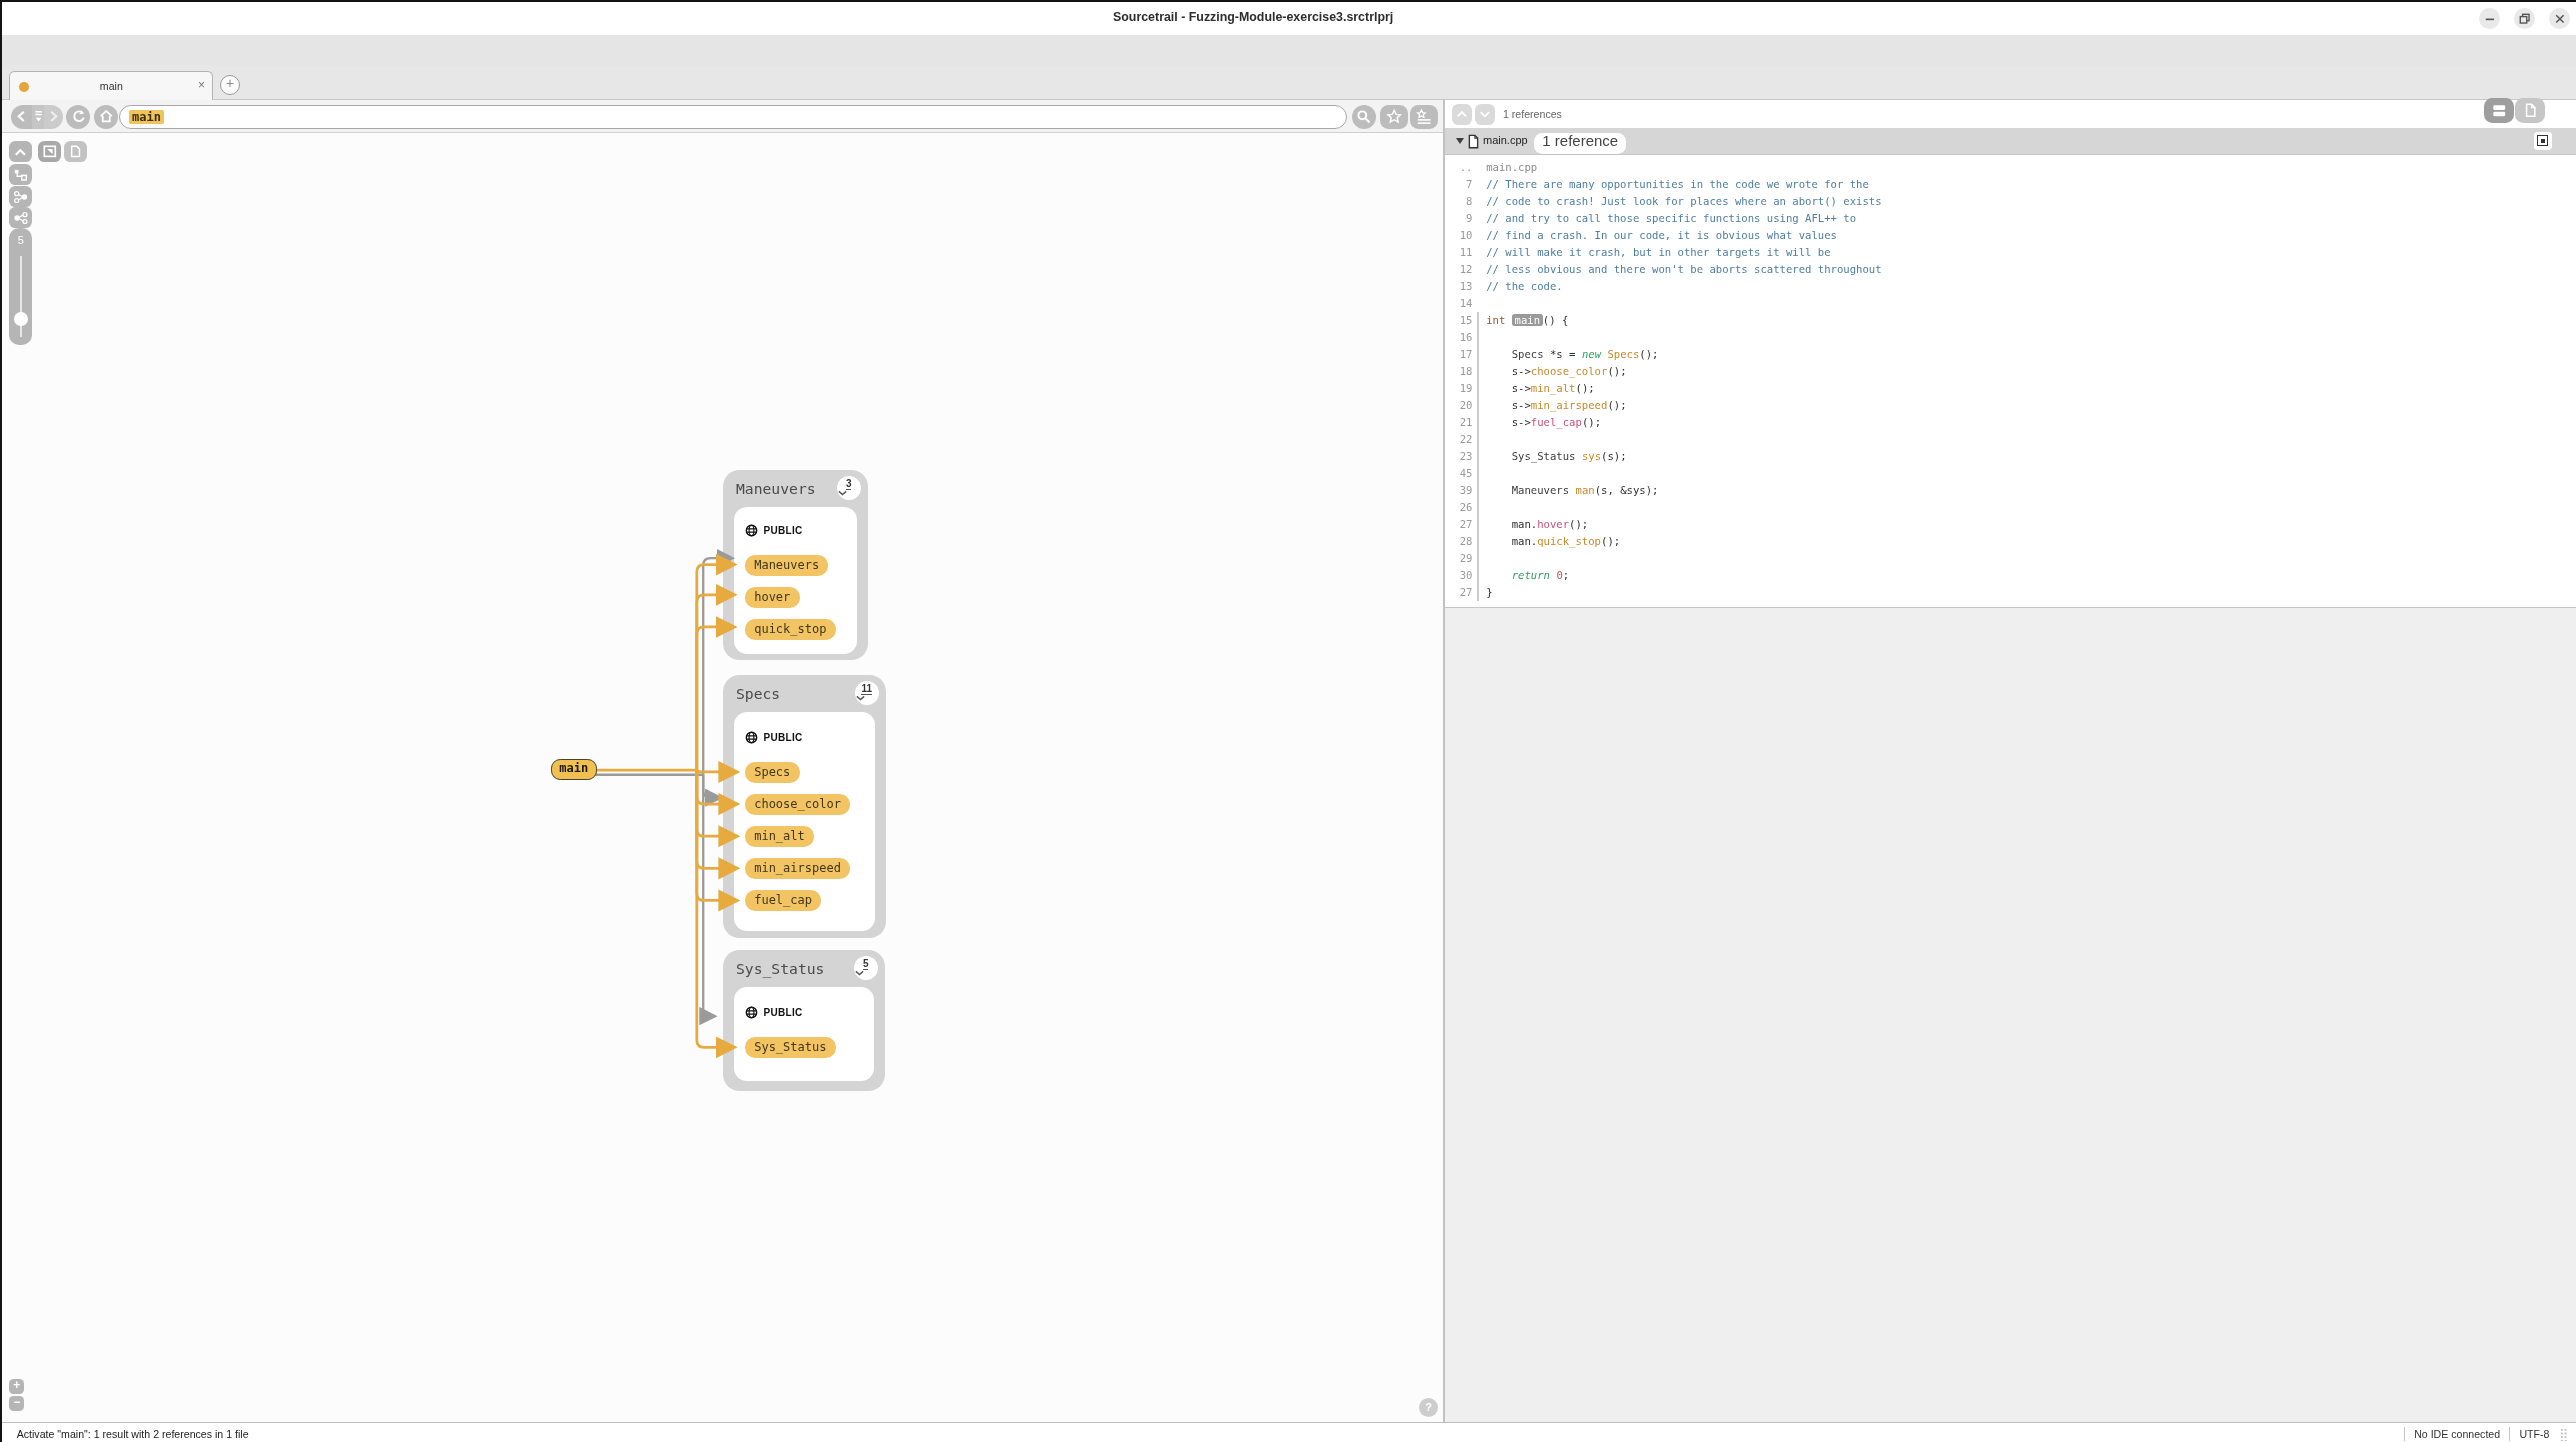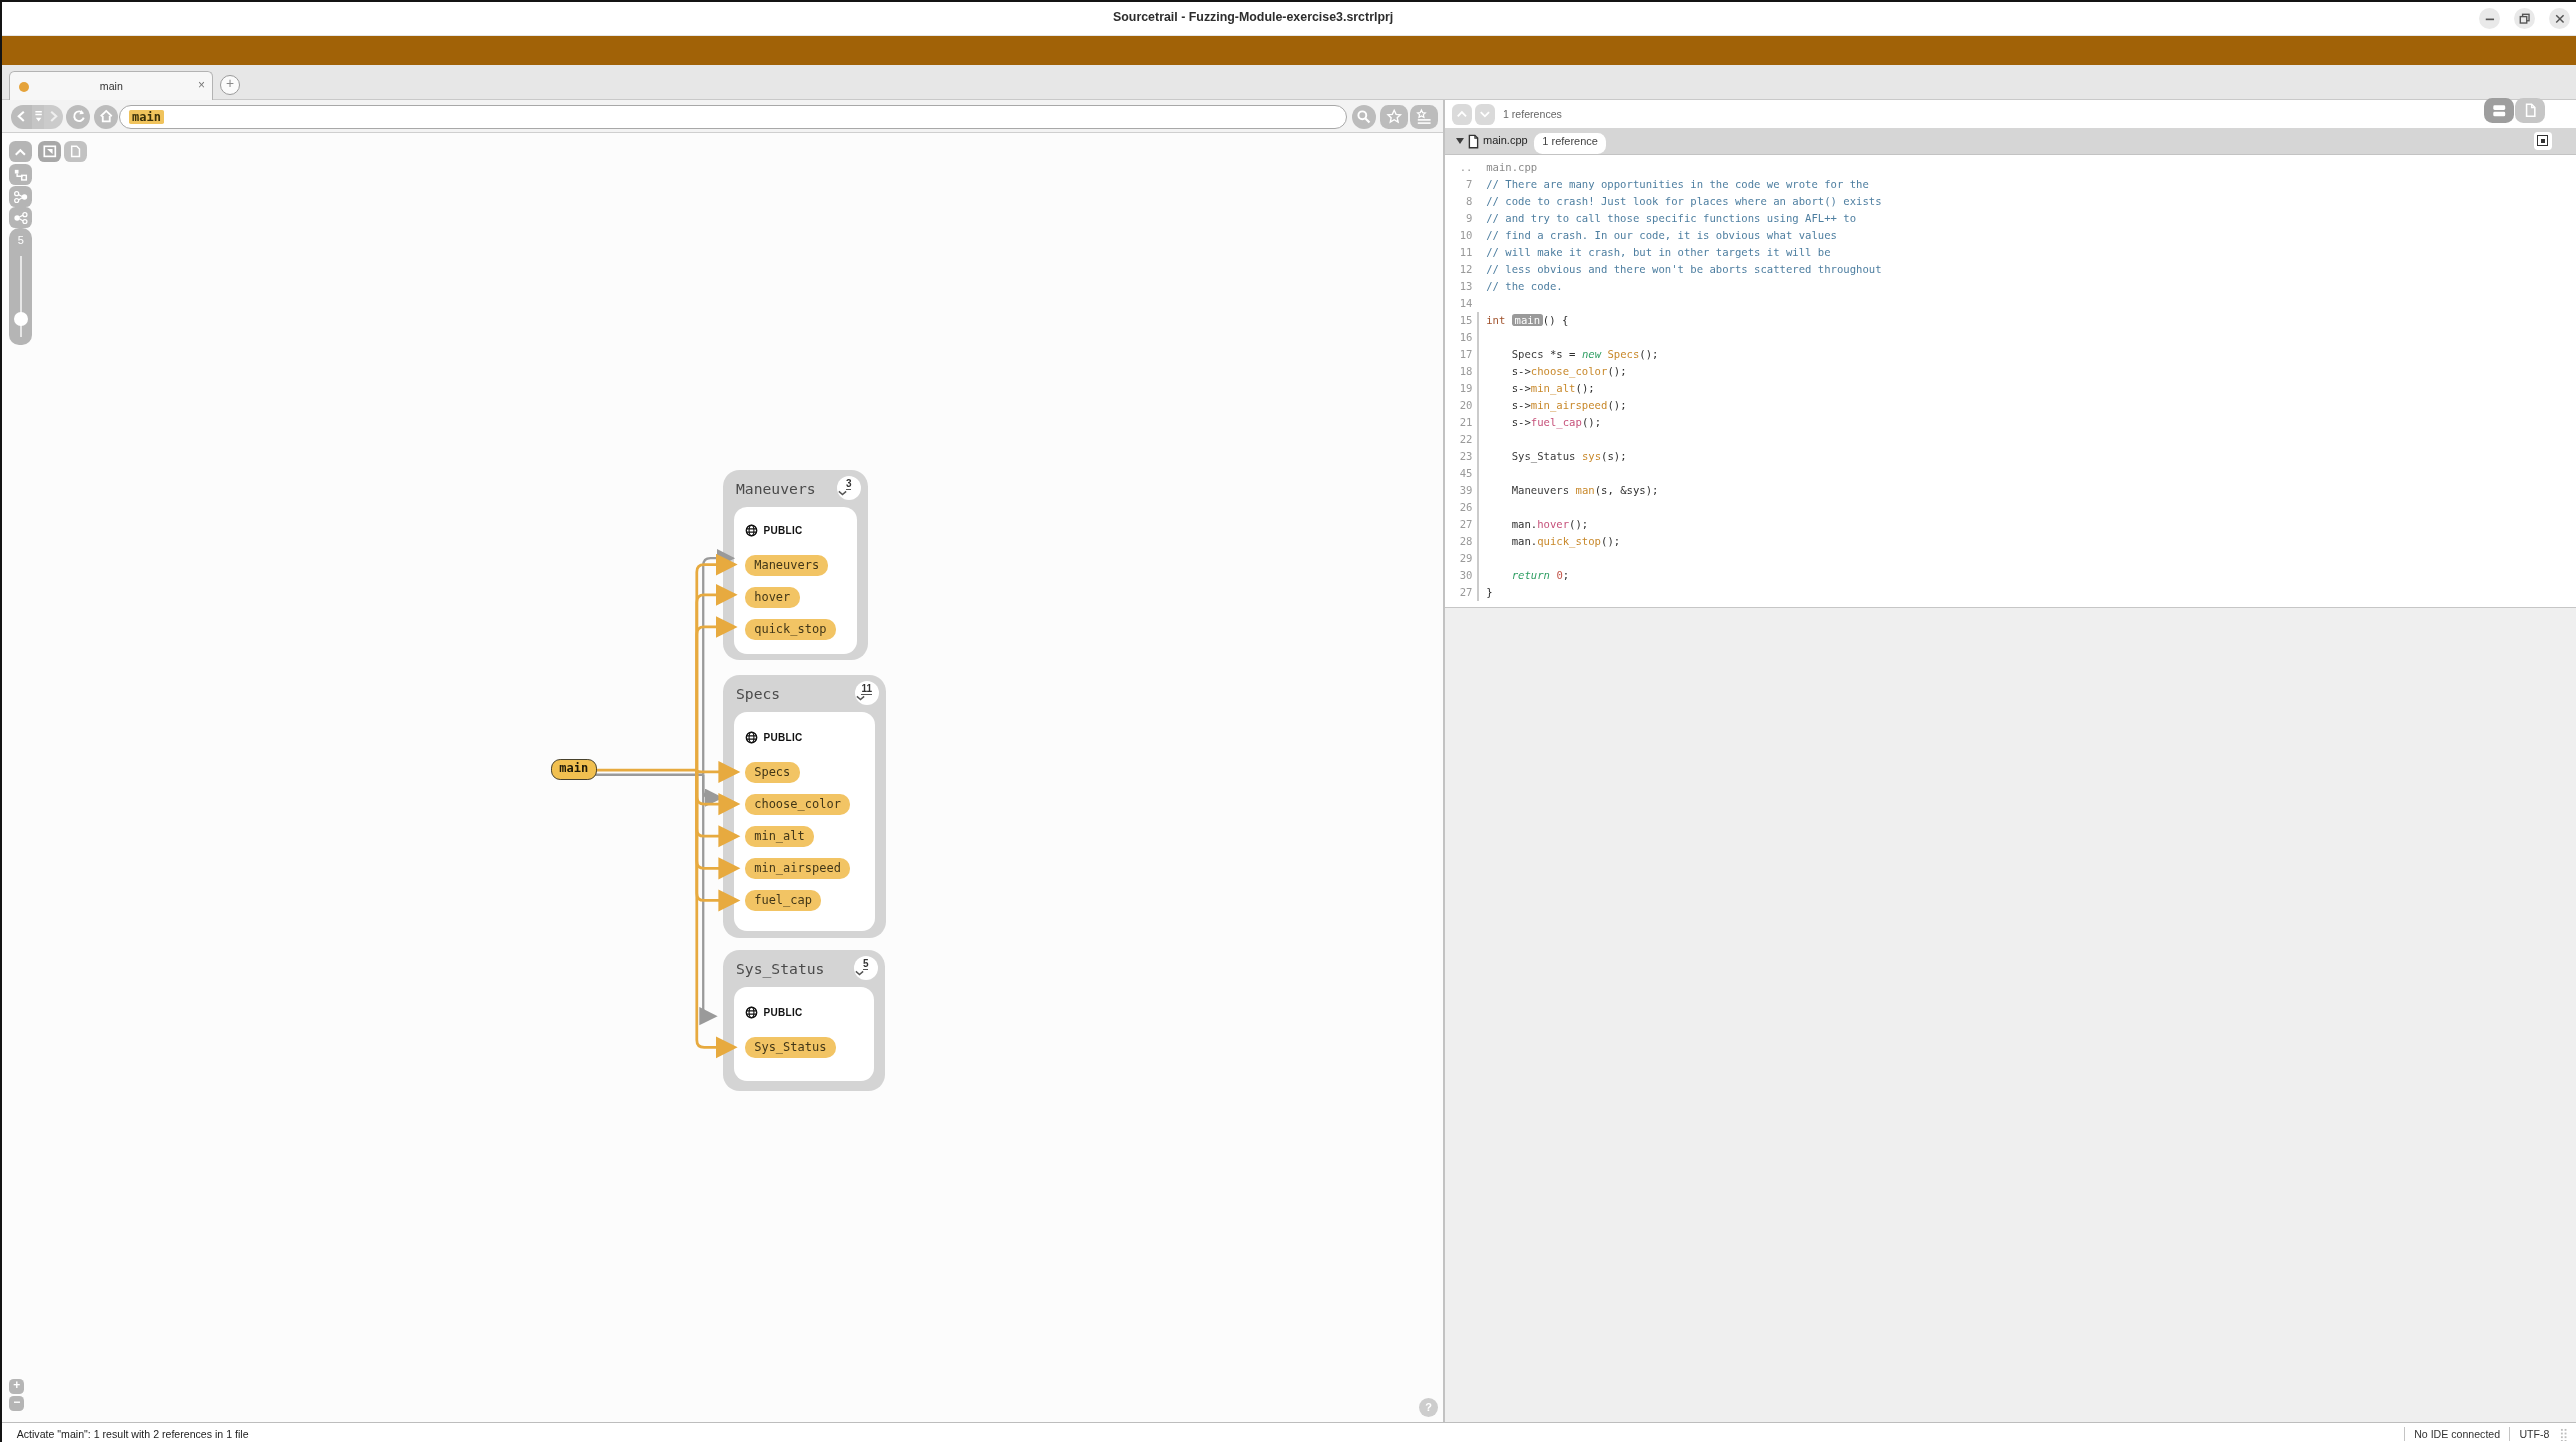--- a/index.html
+++ b/index.html
@@ -1,20 +1,20 @@
 <!DOCTYPE html>
 <html style="font-size:14.7px"><head>
 <meta charset="utf-8">
 <style>
   * { margin:0; padding:0; box-sizing:border-box; }
   html,body { width:2576px; height:1442px; background:#141414; }
   body { font-family:"Liberation Sans", sans-serif; }
   #window {
     position:absolute; left:0; top:0; width:2576px; height:1442px;
-    background:#a16207; border-left:2.8px solid #141414; border-top:2.8px solid #141414;
+    background:#e5e5e5; border-left:2.8px solid #141414; border-top:2.8px solid #141414;
     overflow:hidden;
   }
   
   .titlebar { position:absolute; left:0; top:0; width:100%; height:34px; background:#fff; border-bottom:0.9px solid #e6e6e6; }
   .title-text { position:absolute; left:1111px; top:8.3px; font-size:12.4px; font-weight:bold; color:#2d2d2d; }
   .winbtn { position:absolute; top:6.4px; width:21px; height:21px; border-radius:50%; background:#e9e9e9; }
   .winbtn svg { position:absolute; left:3.7px; top:3.7px; }
   
   .menubar { position:absolute; left:0; top:34px; width:100%; height:29px; background:#fff; border-bottom:0.9px solid #dcdcdc; padding-left:3.7px; }
   .menu-item { display:inline-block; padding:7.3px 6.4px; font-size:10.6px; color:#161616; cursor:default; }
@@ -60,21 +60,21 @@
   .gt-depth { text-align:center; color:#fff; font-size:11px; padding-top:5.5px; }
   .gt-track { position:absolute; left:10.6px; top:27.5px; width:1.8px; height:81px; background:#e7e7e7; }
   .gt-handle { position:absolute; left:4.6px; top:84px; width:13.8px; height:13.8px; border-radius:50%; background:#fff; }
   .zoom-btn { position:absolute; left:7.3px; width:14.7px; height:14.7px; border-radius:4.6px; background:#b5b5b5; color:#fff; font-size:12px; font-weight:bold; text-align:center; line-height:13px; z-index:5; }
   .help-btn { position:absolute; left:1417px; top:1265px; width:19px; height:19px; border-radius:50%; background:#cdcdcd; color:#fff; font-size:11px; font-weight:bold; text-align:center; line-height:19px; z-index:5; }
   
   .codepanel { position:absolute; left:1443px; top:126px; width:1133px; height:1294px; background:#efefef; }
   .filebar { position:absolute; left:0; top:0; width:100%; height:27px; background:#d6d6d6; border-bottom:0.9px solid #c3c3c3; }
   .filebar-tri { position:absolute; left:11px; top:10px; width:0; height:0; border-left:4.6px solid transparent; border-right:4.6px solid transparent; border-top:6.4px solid #3d3d3d; }
   .filebar-name { position:absolute; left:38px; top:6.4px; font-size:11px; color:#222; }
-  .filebar-badge { position:absolute; left:89px; top:4.6px; height:21px; line-height:16.5px; padding:0 8.3px; background:#fff; border-radius:8.3px; font-size:11px; color:#444; }
+  .filebar-badge { position:absolute; left:89px; top:4.6px; height:21px; line-height:16.5px; padding:0 8.3px; background:#fff; border-radius:8.3px; font-size:15px; color:#444; }
   .maxsnip { position:absolute; right:26px; top:3.7px; width:18.4px; height:18.4px; background:#fff; border-radius:3.7px; }
   .maxsnip .outer { position:absolute; left:3.7px; top:3.7px; width:11px; height:11px; border:1.8px solid #333; }
   .maxsnip .innersq { position:absolute; left:7.3px; top:7.3px; width:3.7px; height:3.7px; background:#333; }
   .snippet { position:absolute; left:0; top:27px; width:100%; background:#fff; border-bottom:0.9px solid #c6c6c6; padding:3.7px 0 6.4px; }
   .crow { display:flex; height:17px; line-height:17px; font-family:"DejaVu Sans Mono", monospace; font-size:10.6px; white-space:pre; }
   .ln { width:27.5px; text-align:right; color:#9a9a9a; flex:none; }
   .gbar { width:1.8px; margin:0 7.3px 0 4.6px; flex:none; }
   .gbar.on { background:#cbcbcb; }
   .cm { color:#4d7ea0; } .kwt { color:#a0512b; } .kw { color:#2f9e63;font-style:italic; }
   .ty { color:#3a3a3a; } .fn { color:#c8882a; } .fnp { color:#c6517a; }

